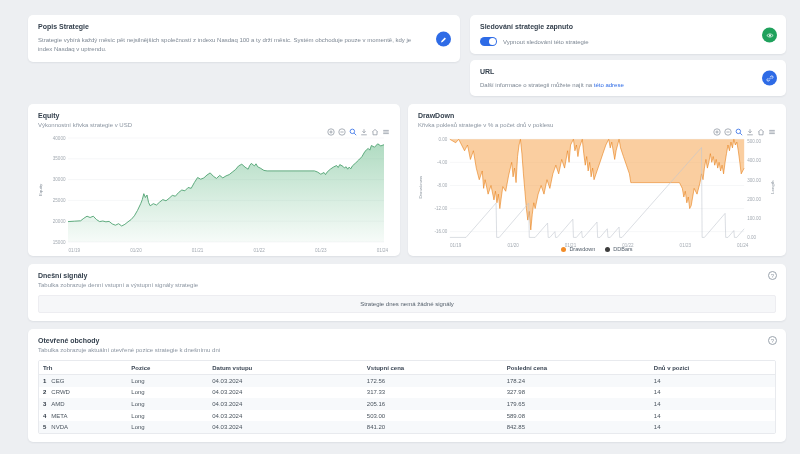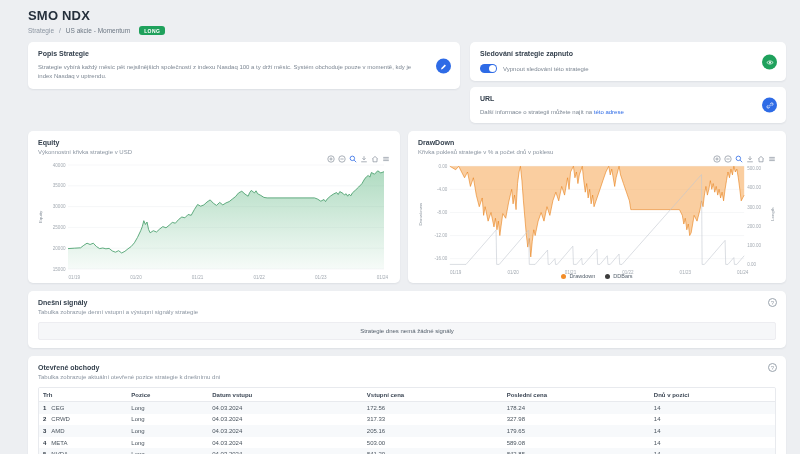--- a/index.html
+++ b/index.html
@@ -69,29 +69,20 @@
     border-bottom:1px solid #e8eaee; }
   td { padding:2.8px 4px; color:#4a545e; }
   tbody tr:nth-child(odd) { background:#f7f9fb; }
   td .rownum { font-weight:bold; color:#2b3540; margin-right:5px; }
 </style>
 </head>
 <body>
 
 <div class="page">
 
-  <div>
-    <div class="hdr-title">SMO NDX</div>
-    <div class="crumbs">
-      <span class="crumb-link">Strategie</span>
-      <span>/</span>
-      <span class="crumb-cur">US akcie - Momentum</span>
-      <span class="badge">LONG</span>
-    </div>
-  </div>
 
   <div class="row1">
     <div class="card desc-card">
       <div class="card-title">Popis Strategie</div>
       <div class="card-text">Strategie vybírá každý měsíc pět nejsilnějších společností z indexu Nasdaq 100 a ty drží měsíc. Systém obchoduje pouze v momentě, kdy je index Nasdaq v uptrendu.</div>
       <button class="circle-btn btn-blue">
         <span>
           <svg width="7" height="7" viewBox="0 0 10 10">
               <path d="M1.5 8.5l.5-2.2 4.8-4.8 1.7 1.7-4.8 4.8z" fill="#fff"></path>
             </svg>

